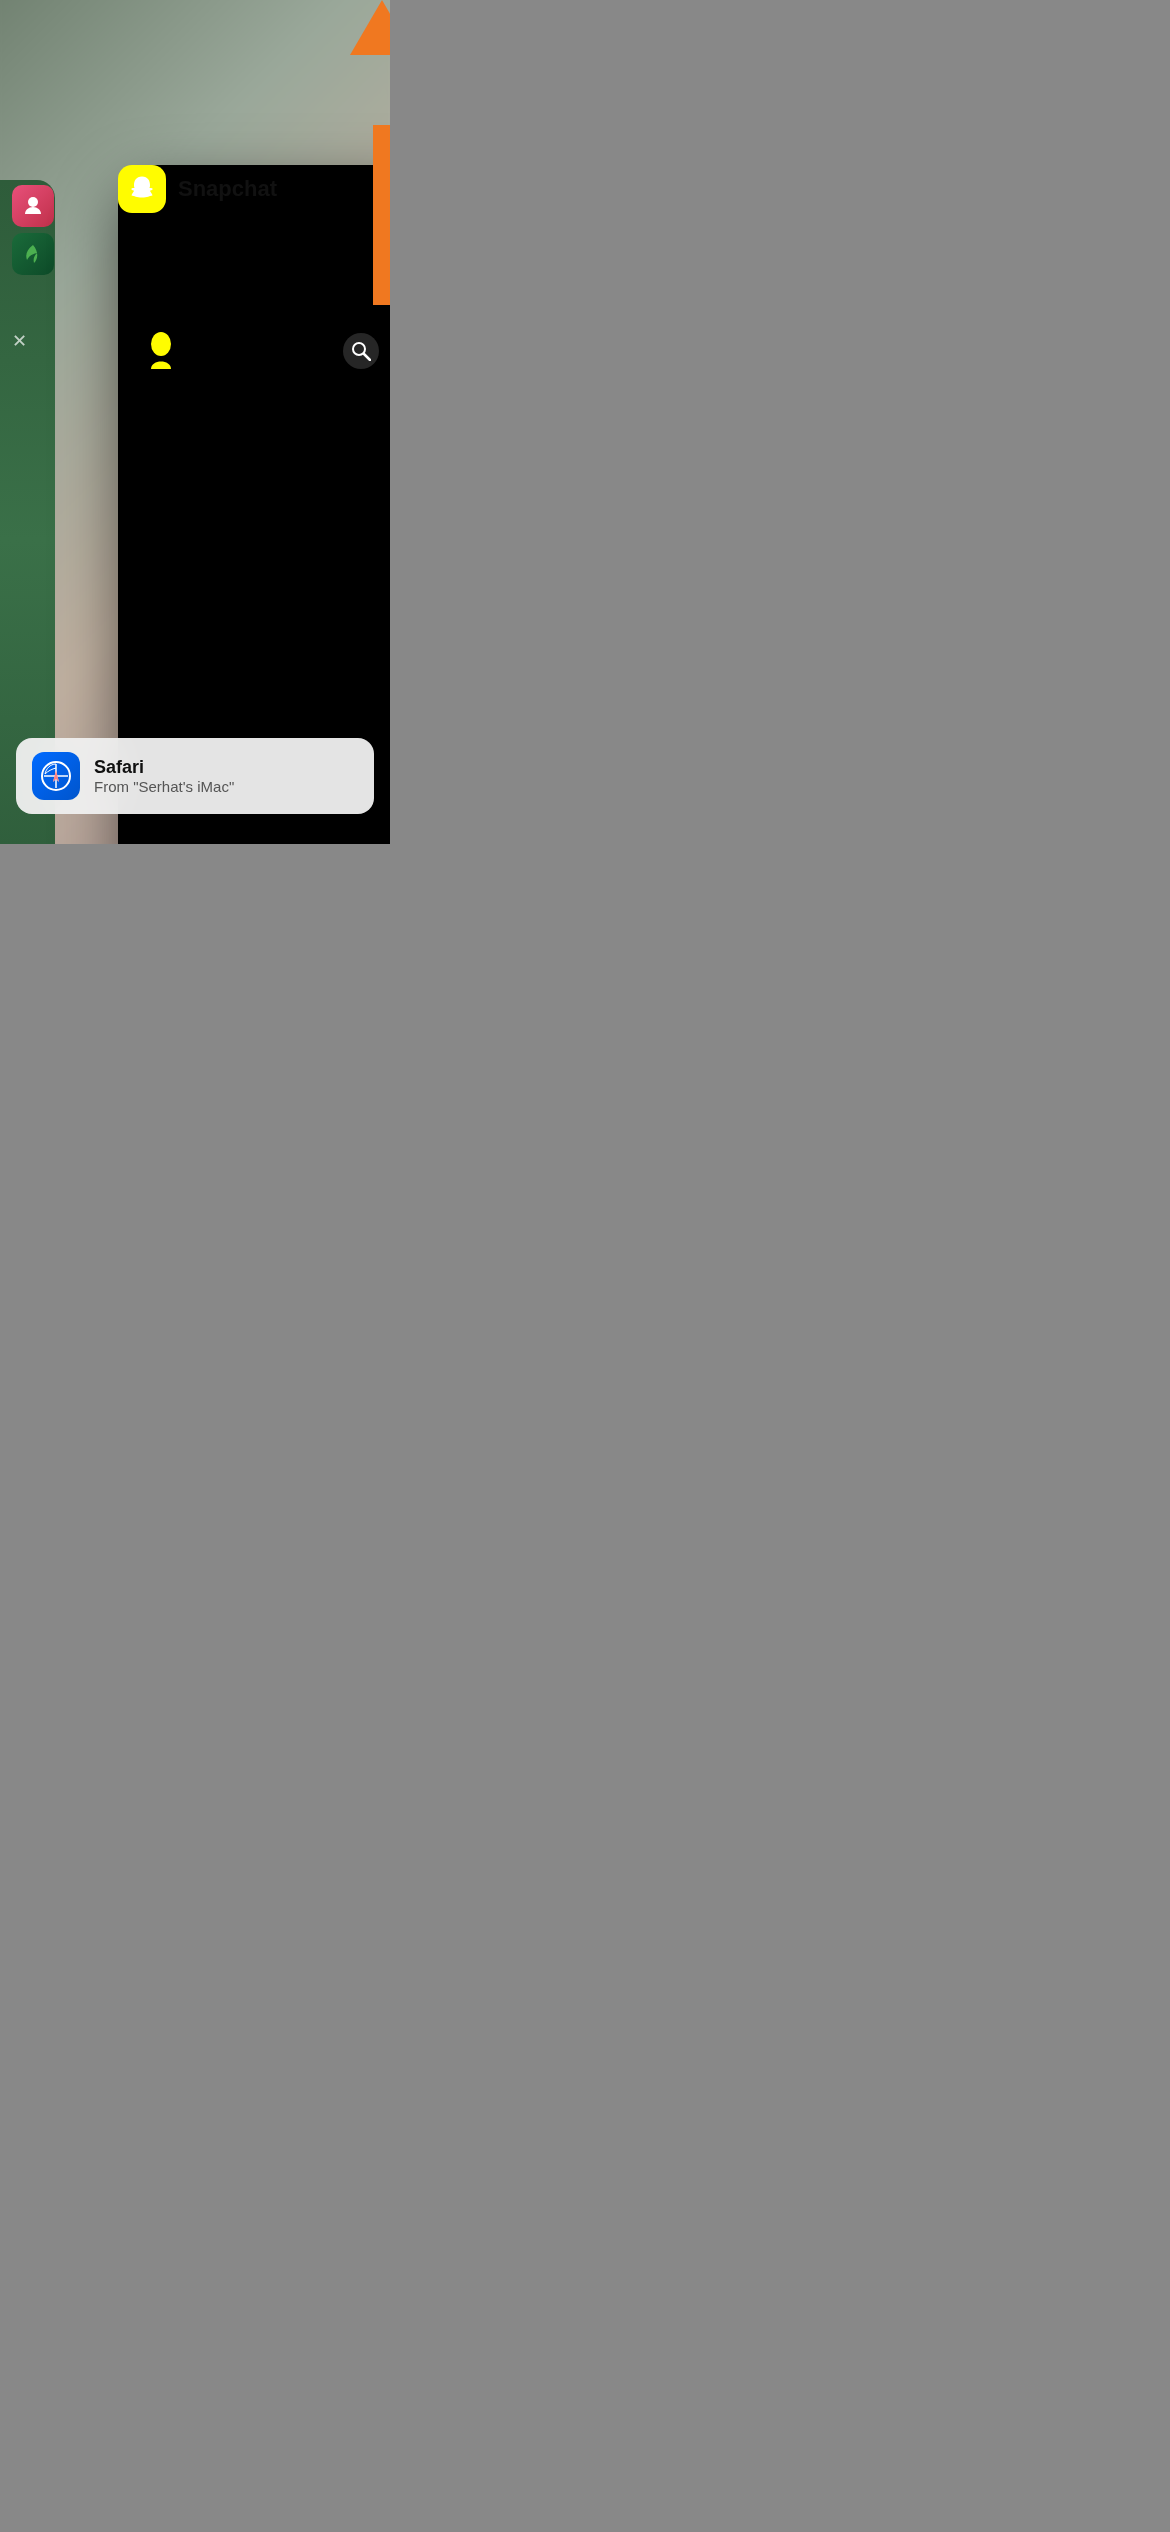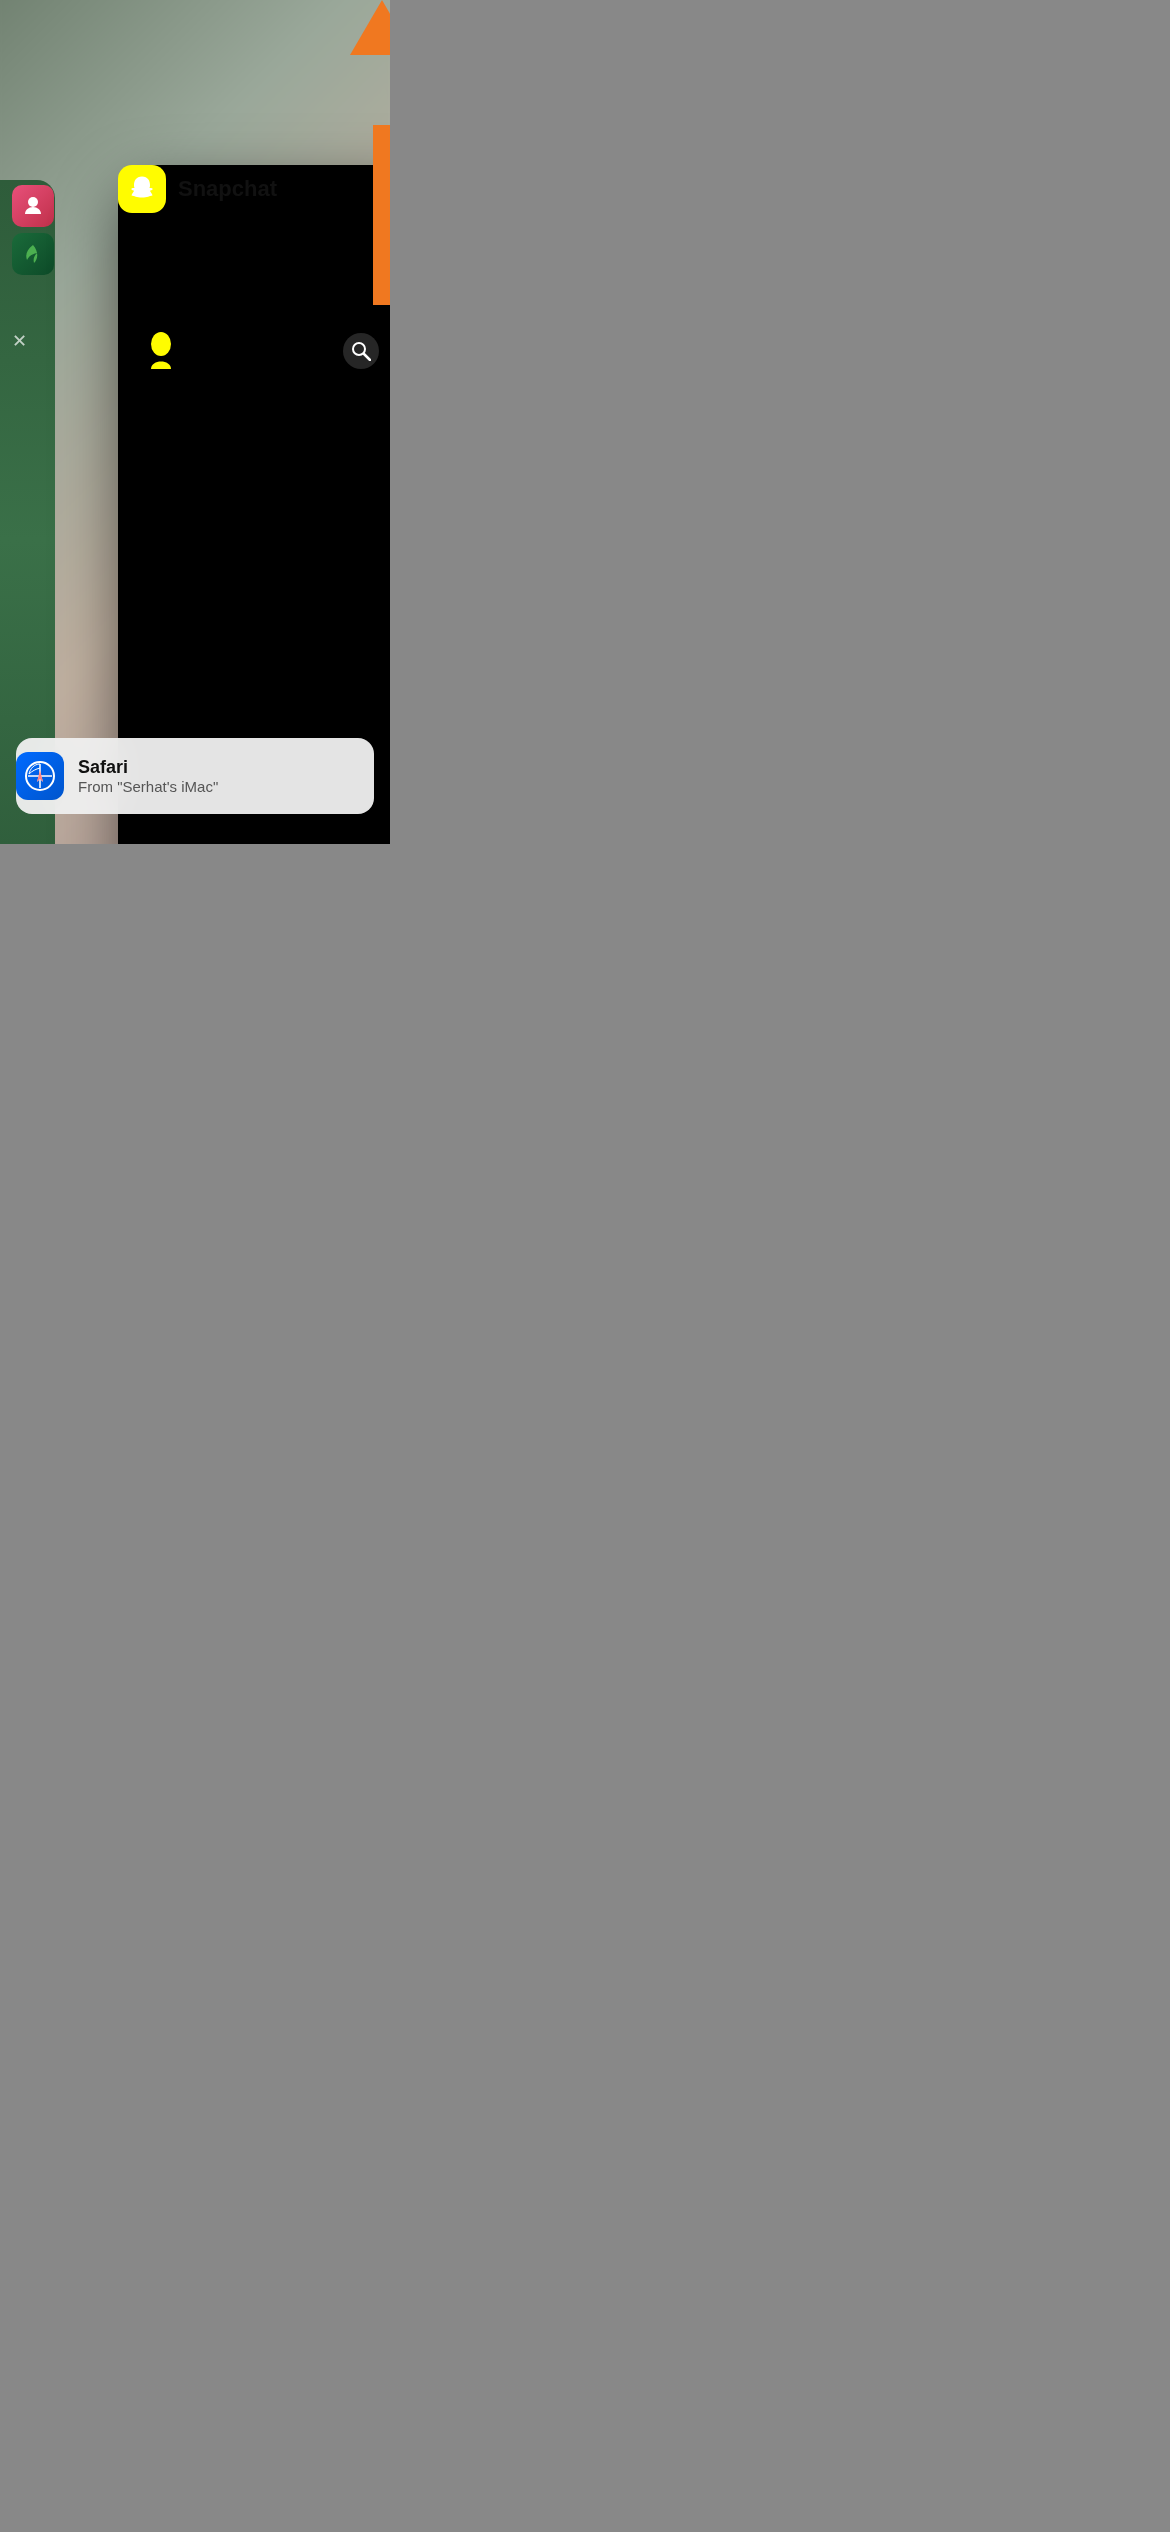--- a/index.html
+++ b/index.html
@@ -270,21 +270,21 @@
     }
 
     
     .safari-notification {
       position: absolute;
       bottom: 30px;
       left: 16px;
       right: 16px;
       background: rgba(240,240,240,0.95);
       border-radius: 16px;
-      padding: 14px 0;
+      padding: 14px 16px;
       display: flex;
       align-items: center;
       gap: 14px;
       z-index: 10;
       backdrop-filter: blur(20px);
     }
 
     .safari-icon {
       width: 48px;
       height: 48px;

